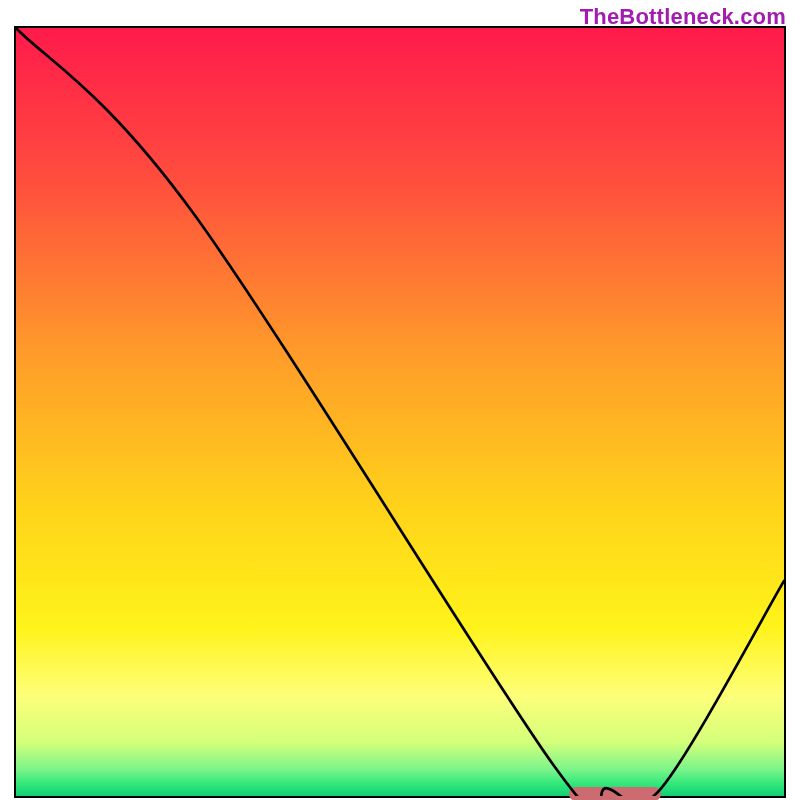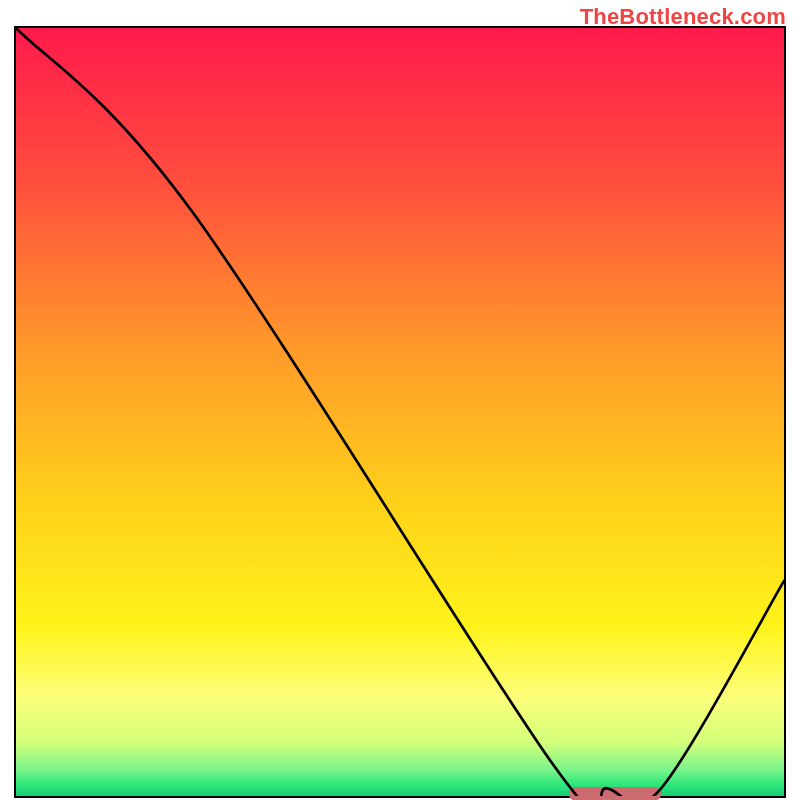--- a/index.html
+++ b/index.html
@@ -26,21 +26,21 @@
     top: 0;
     width: 100%;
     height: 100%;
   }
   .watermark {
     position: absolute;
     top: 4px;
     right: 14px;
     font-size: 22px;
     font-weight: bold;
-    color: #ef4444;
+    color: #a21caf;
     letter-spacing: 0.2px;
   }
   svg.curve {
     position: absolute;
     left: 0;
     top: 0;
     width: 100%;
     height: 100%;
   }
   .optimum {

